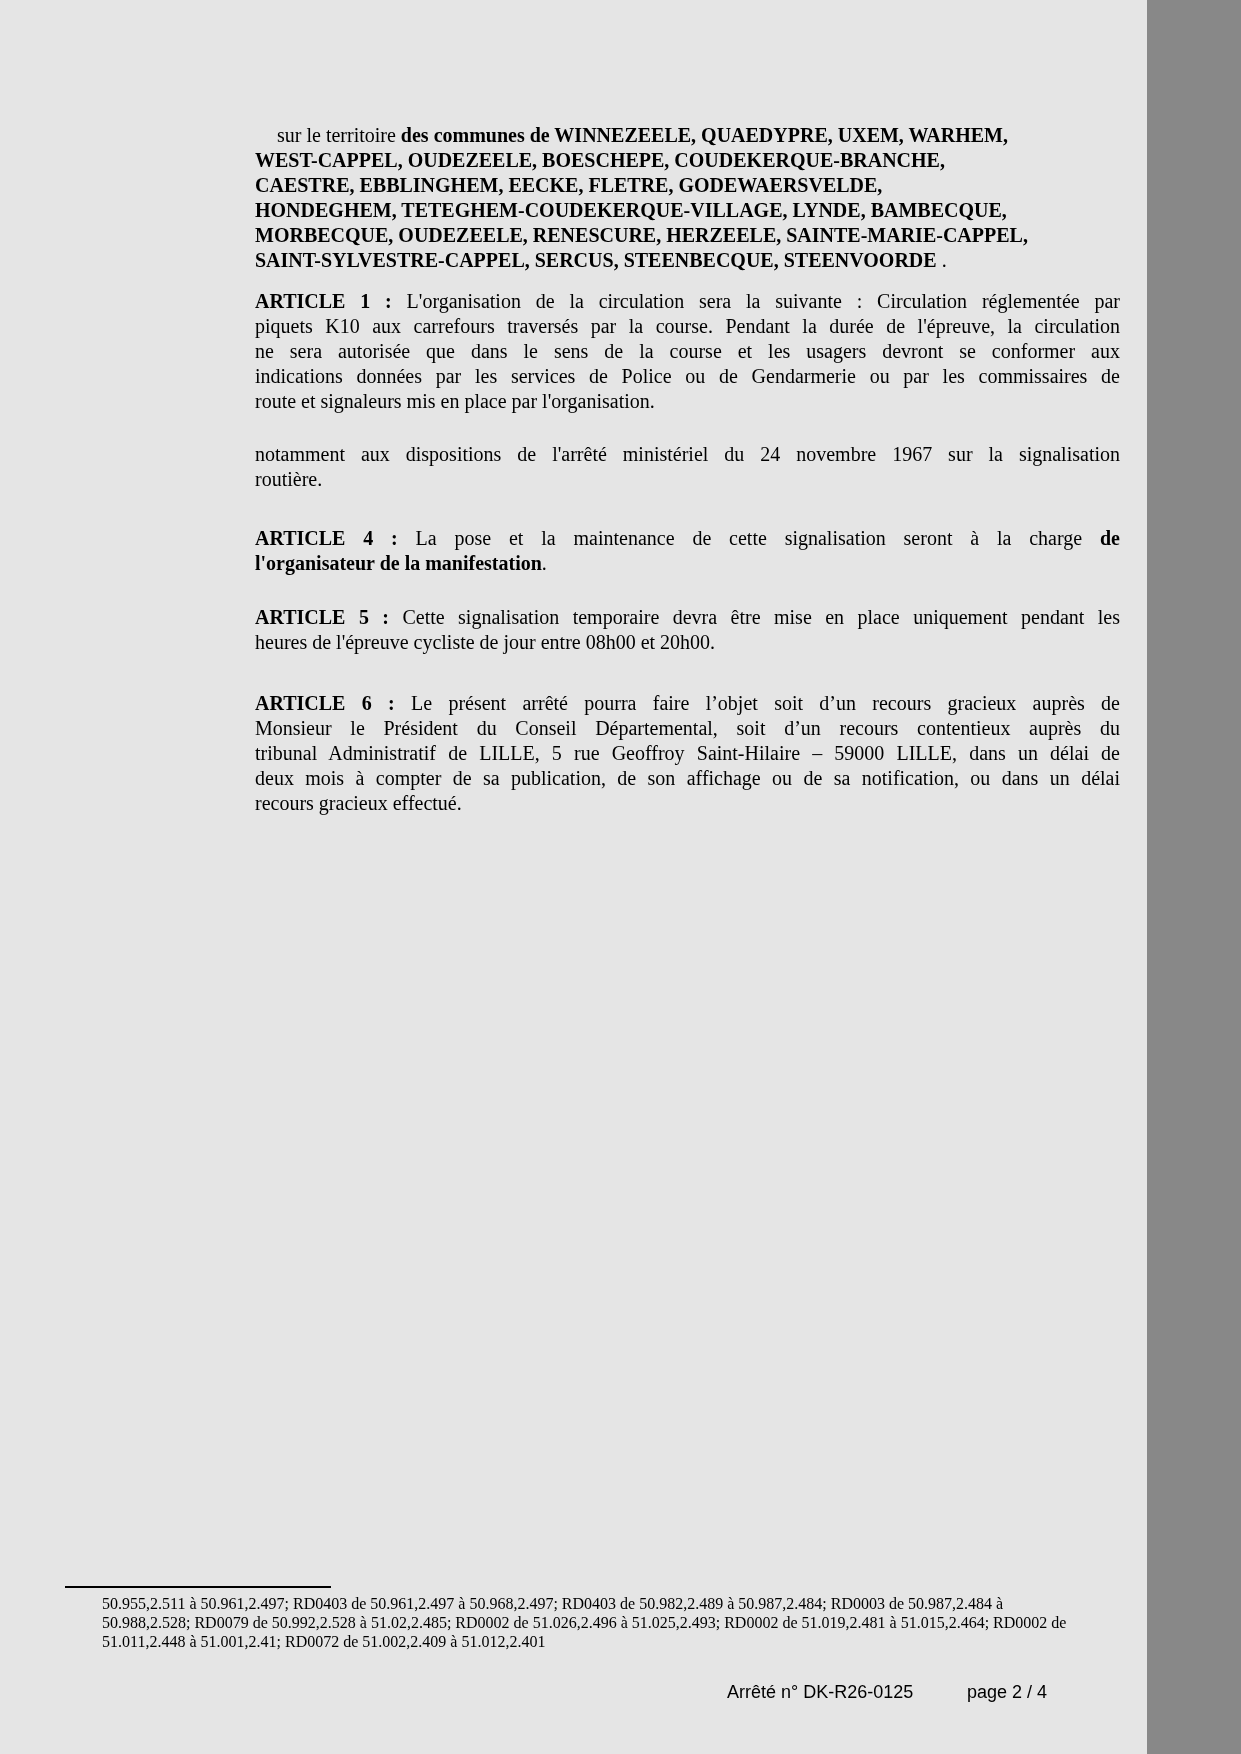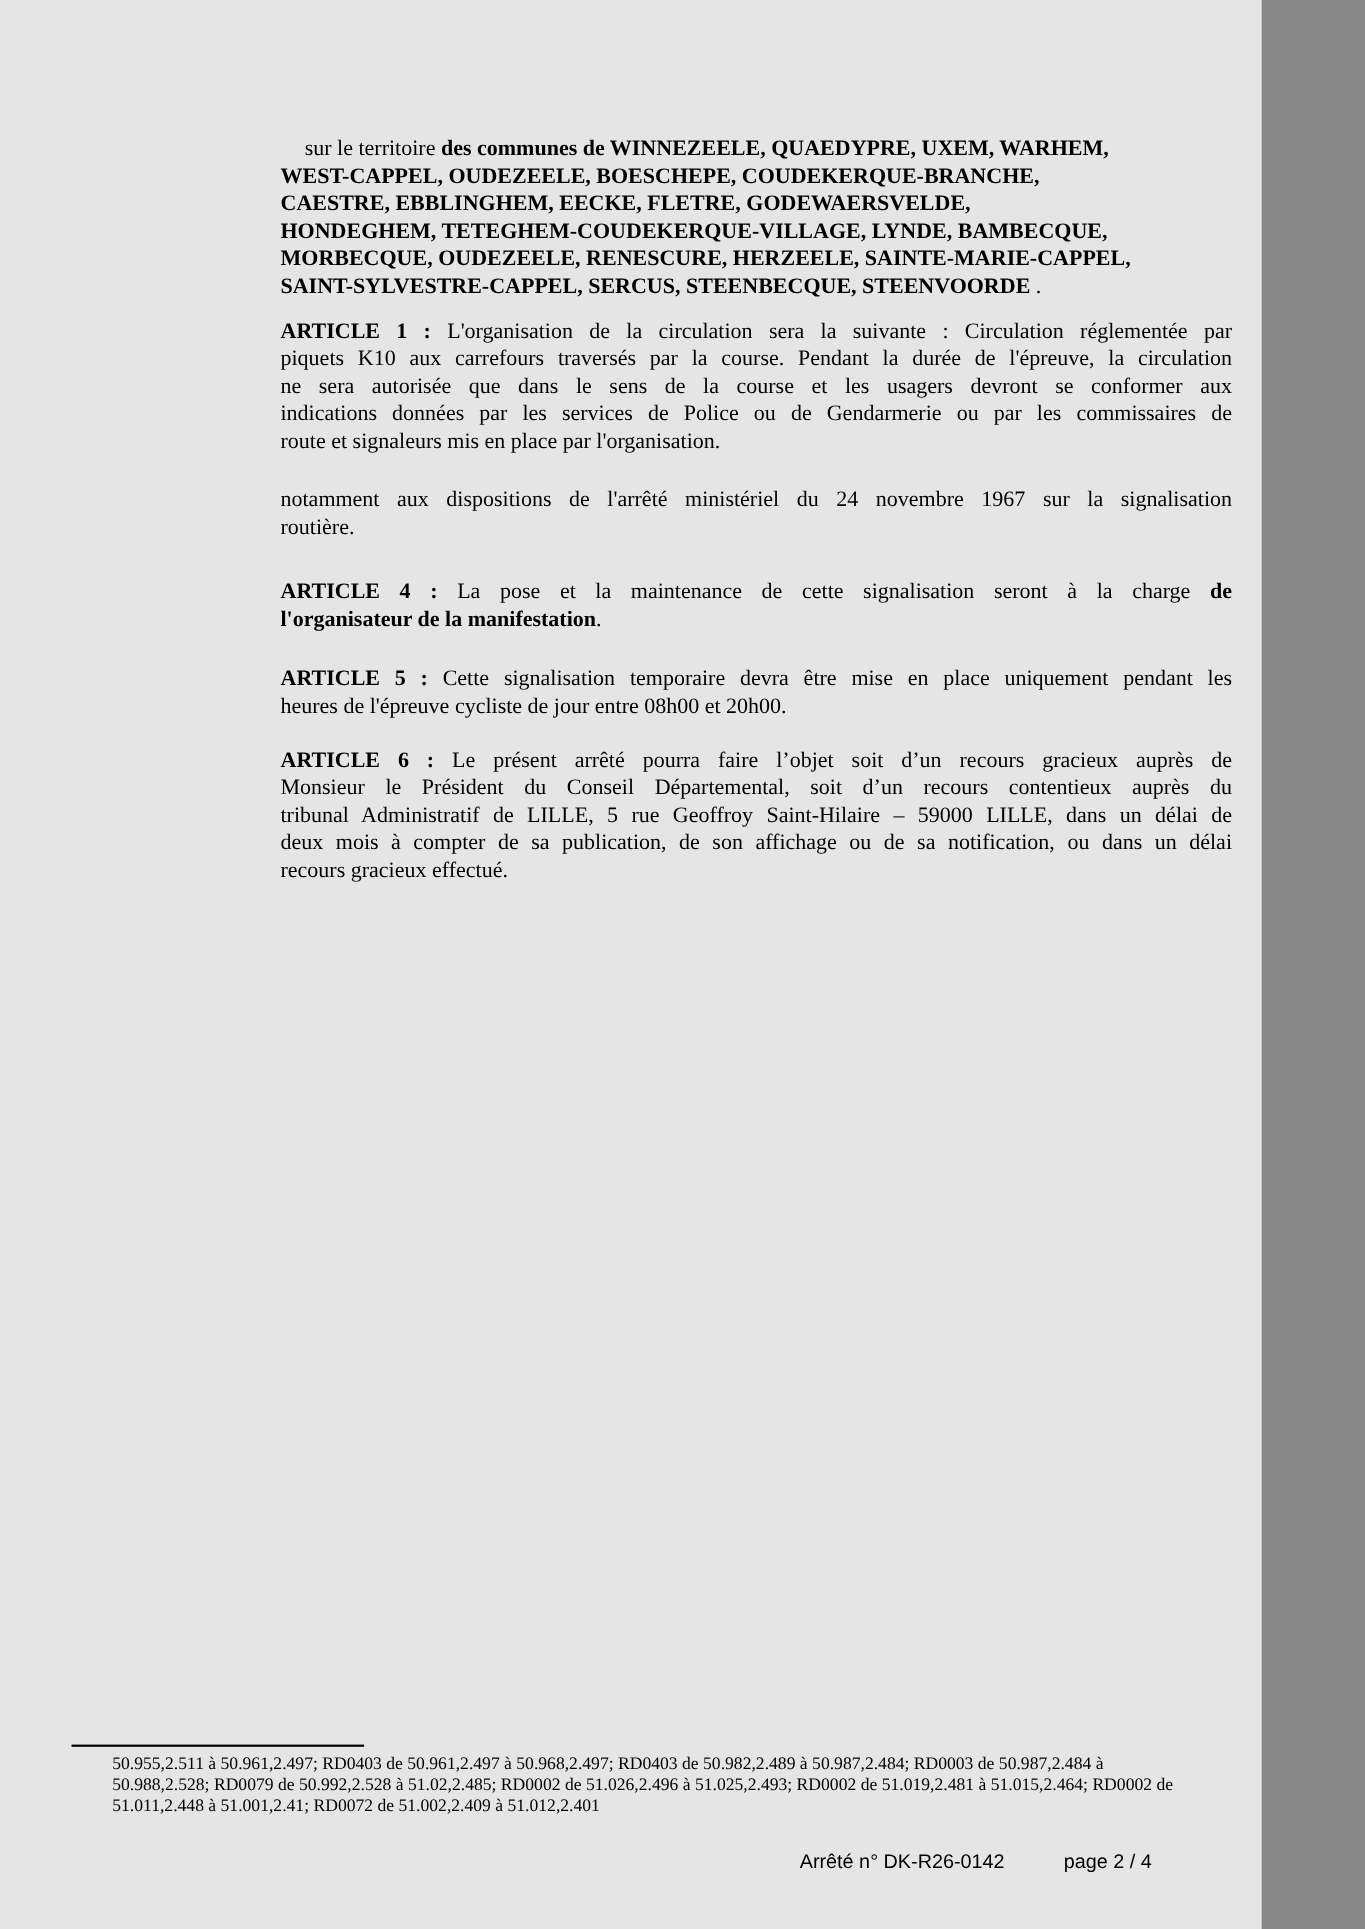--- a/index.html
+++ b/index.html
@@ -82,35 +82,35 @@
         <span class="line">route et signaleurs mis en place par l'organisation.</span>
       </p>
     <p class="para" style="margin-bottom:34px">
         <span class="line jl">notamment aux dispositions de l'arrêté ministériel du 24 novembre 1967 sur la signalisation</span>
         <span class="line">routière.</span>
       </p>
     <p class="para" style="margin-bottom:29px">
         <span class="line jl"><b>ARTICLE 4 : </b>La pose et la maintenance de cette signalisation seront à la charge <b>de</b></span>
         <span class="line"><b>l'organisateur de la manifestation</b>.</span>
       </p>
-    <p class="para" style="margin-bottom:24px">
+    <p class="para" style="margin-bottom:36px">
         <span class="line jl"><b>ARTICLE 5 : </b>Cette signalisation temporaire devra être mise en place uniquement pendant les</span>
         <span class="line">heures de l'épreuve cycliste de jour entre 08h00 et 20h00.</span>
       </p>
     <p class="para">
         <span class="line jl"><b>ARTICLE 6 : </b>Le présent arrêté pourra faire l’objet soit d’un recours gracieux auprès de</span>
         <span class="line jl">Monsieur le Président du Conseil Départemental, soit d’un recours contentieux auprès du</span>
         <span class="line jl">tribunal Administratif de LILLE, 5 rue Geoffroy Saint-Hilaire – 59000 LILLE, dans un délai de</span>
         <span class="line jl">deux mois à compter de sa publication, de son affichage ou de sa notification, ou dans un délai</span>
         <span class="line">recours gracieux effectué.</span>
       </p>
   </main>
 
   <div class="footnote-rule"></div>
 
   <div class="footnote">50.955,2.511 à 50.961,2.497; RD0403 de 50.961,2.497 à 50.968,2.497; RD0403 de 50.982,2.489 à 50.987,2.484; RD0003 de 50.987,2.484 à
 50.988,2.528; RD0079 de 50.992,2.528 à 51.02,2.485; RD0002 de 51.026,2.496 à 51.025,2.493; RD0002 de 51.019,2.481 à 51.015,2.464; RD0002 de
 51.011,2.448 à 51.001,2.41; RD0072 de 51.002,2.409 à 51.012,2.401</div>
 
-  <span class="footer-arrete">Arrêté n° DK-R26-0142</span>
+  <span class="footer-arrete">Arrêté n° DK-R26-0125</span>
   <span class="footer-page">page 2 / 4</span>
 
 </div>
 
 </body></html>

